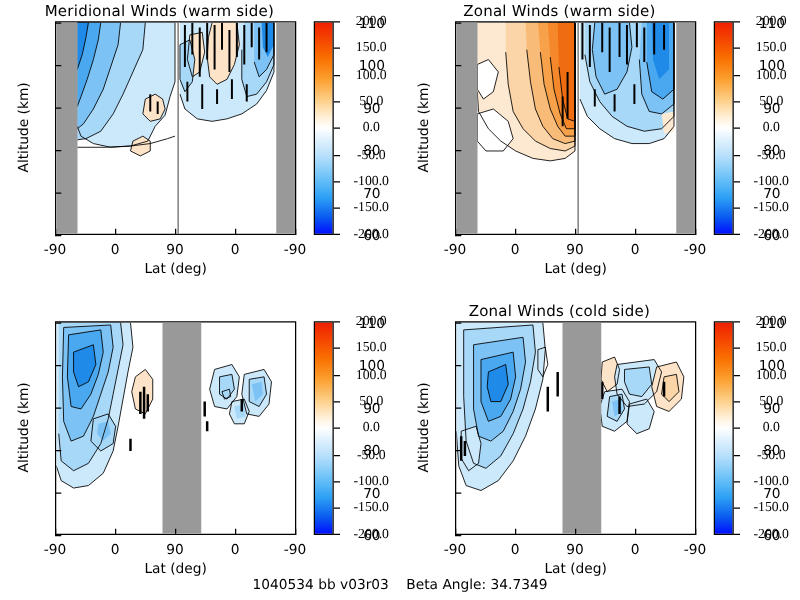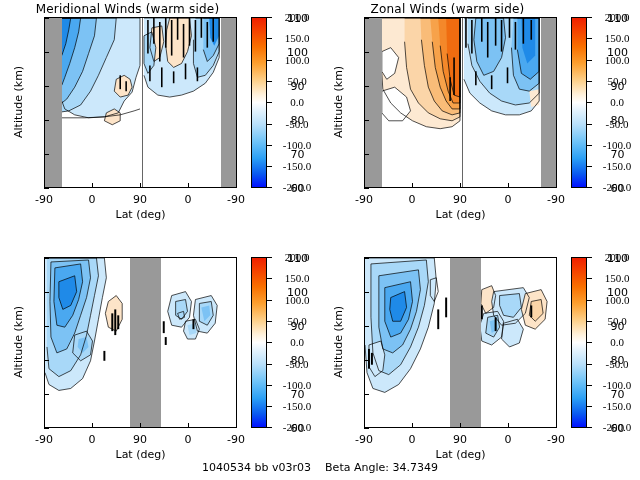--- a/index.html
+++ b/index.html
@@ -508,20 +508,21 @@
     <div class="cbar-label" style="top:59px;">50.0</div>
     <div class="cbar-label" style="top:80px;">0.0</div>
     <div class="cbar-label" style="top:102px;">-50.0</div>
     <div class="cbar-label" style="top:123px;">-100.0</div>
     <div class="cbar-label" style="top:144px;">-150.0</div>
     <div class="cbar-label" style="top:165px;">-200.0</div>
   </div>
 </div>
 
 <div class="panel p-br">
+  <div class="panel-title">Zonal Winds (cold side)</div>
 
   <div class="plotbox">
     <div class="contour-layer">
       <svg viewBox="0 0 193 171" preserveAspectRatio="none">
         <g stroke="#000" stroke-width="0.7" fill="none">
           <path fill="#cce8fb" stroke="none" d="M0,0 L70,0 L72,22 L70,46 L64,70 L56,92 L46,112 L34,128 L20,136 L8,132 L2,116 L0,88 Z"></path>
           <path fill="#a8d8f8" stroke="none" d="M6,6 L62,2 L64,24 L60,48 L54,70 L46,90 L36,108 L24,118 L14,114 L8,96 L6,60 Z"></path>
           <path fill="#7cc2f4" stroke="none" d="M14,18 L54,12 L56,32 L52,54 L46,72 L38,88 L28,96 L18,92 L14,70 Z"></path>
           <path fill="#4aa8f0" stroke="none" d="M20,30 L46,24 L48,44 L44,62 L36,76 L26,80 L20,64 Z"></path>
           <path fill="#1f8ae8" stroke="none" d="M26,40 L40,34 L42,50 L36,64 L28,64 L25,52 Z"></path>

